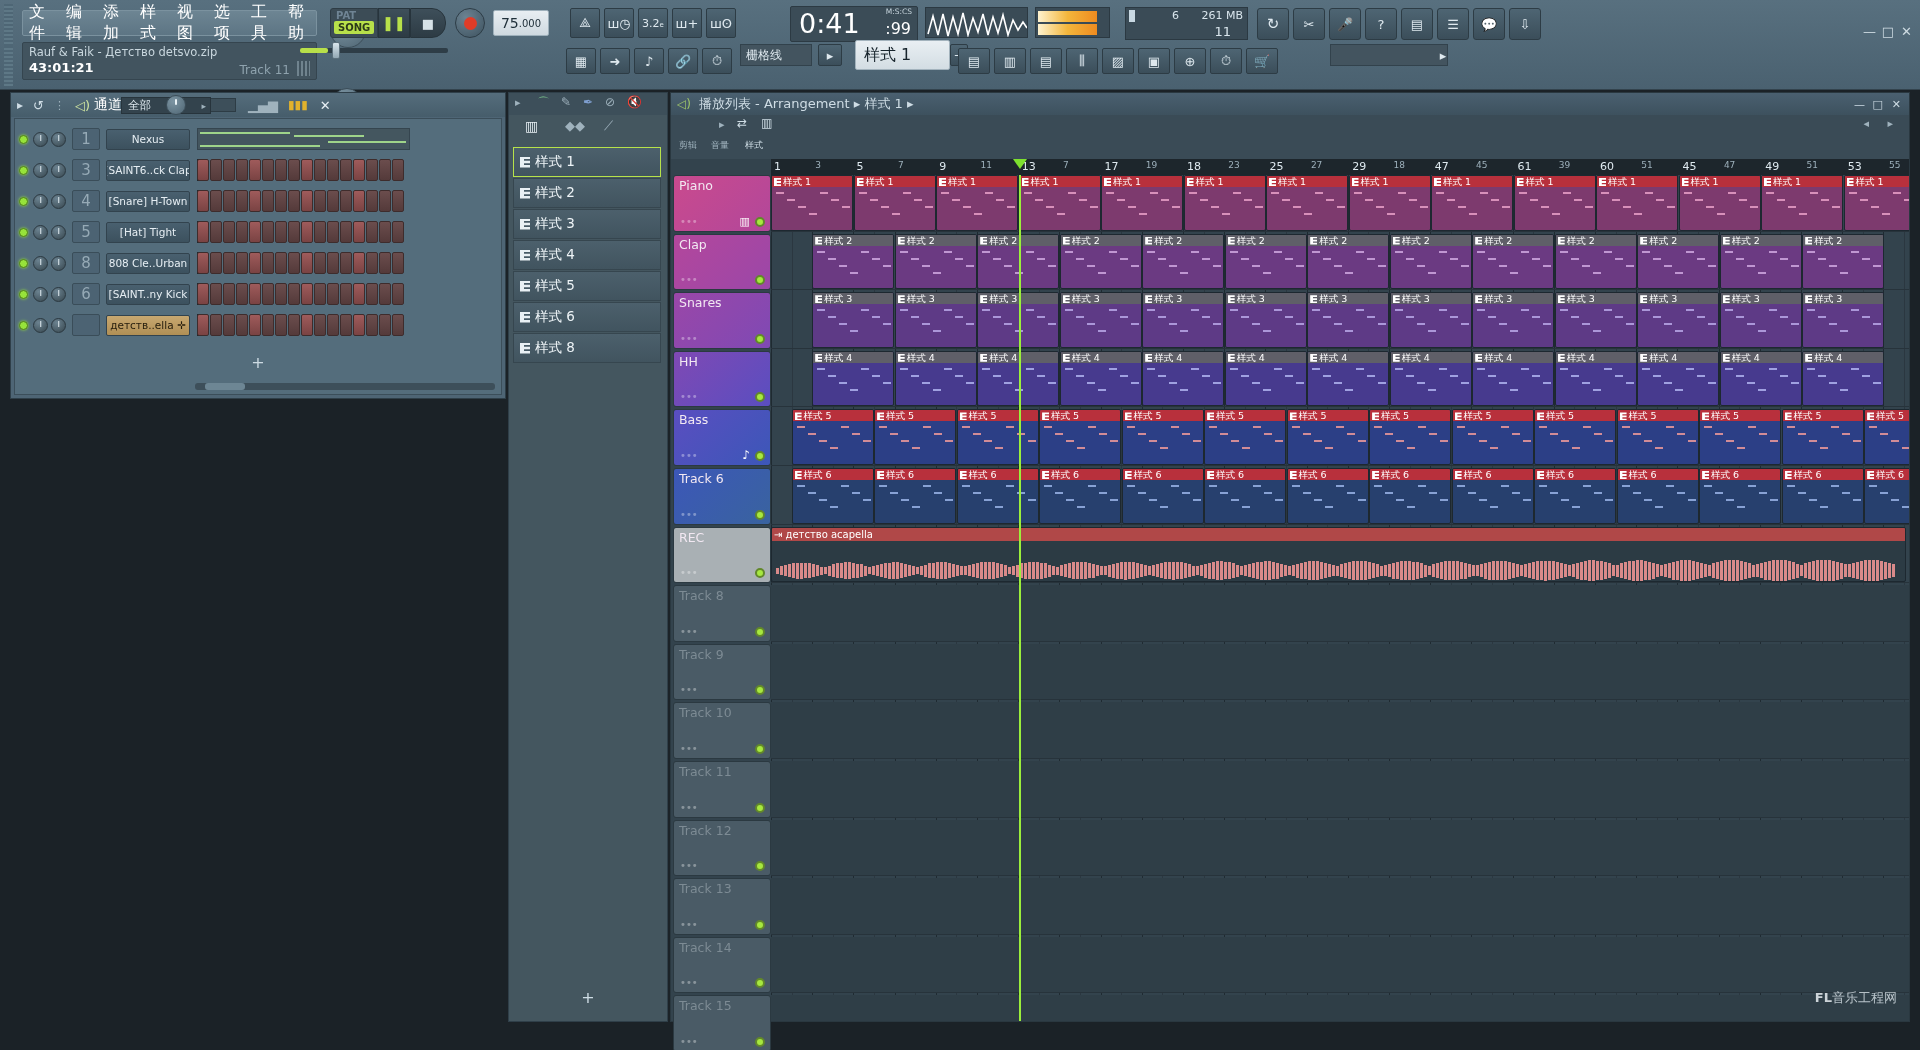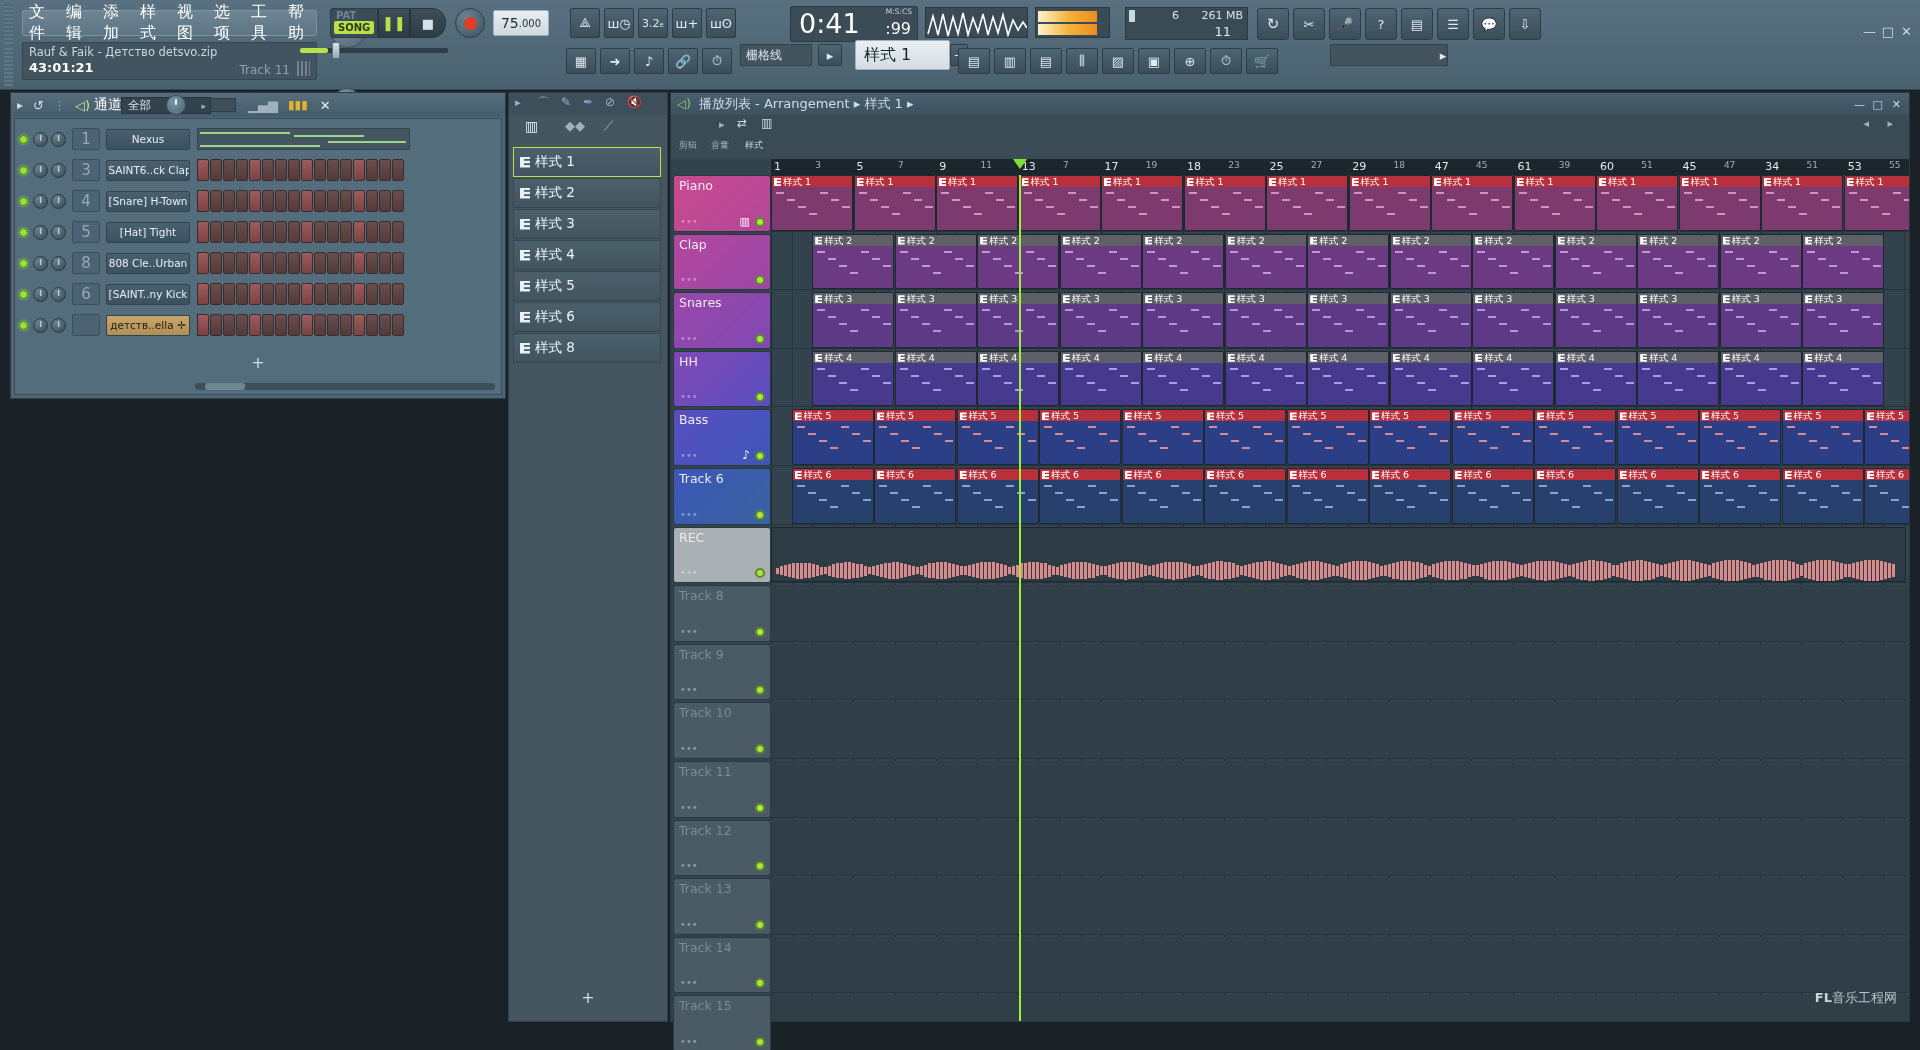--- a/index.html
+++ b/index.html
@@ -646,21 +646,21 @@
       <b style="left: 581.2px; font-size: 11px; color: rgb(223, 234, 240);">29</b>
       <b style="left: 622.5px; font-size: 9px; color: rgb(157, 176, 187);">18</b>
       <b style="left: 663.8px; font-size: 11px; color: rgb(223, 234, 240);">47</b>
       <b style="left: 705.1px; font-size: 9px; color: rgb(157, 176, 187);">45</b>
       <b style="left: 746.4px; font-size: 11px; color: rgb(223, 234, 240);">61</b>
       <b style="left: 787.7px; font-size: 9px; color: rgb(157, 176, 187);">39</b>
       <b style="left: 829px; font-size: 11px; color: rgb(223, 234, 240);">60</b>
       <b style="left: 870.3px; font-size: 9px; color: rgb(157, 176, 187);">51</b>
       <b style="left: 911.6px; font-size: 11px; color: rgb(223, 234, 240);">45</b>
       <b style="left: 952.9px; font-size: 9px; color: rgb(157, 176, 187);">47</b>
-      <b style="left: 994.2px; font-size: 11px; color: rgb(223, 234, 240);">34</b>
+      <b style="left: 994.2px; font-size: 11px; color: rgb(223, 234, 240);">49</b>
       <b style="left: 1035.5px; font-size: 9px; color: rgb(157, 176, 187);">51</b>
       <b style="left: 1076.8px; font-size: 11px; color: rgb(223, 234, 240);">53</b>
       <b style="left: 1118.1px; font-size: 9px; color: rgb(157, 176, 187);">55</b>
       <div style="position: absolute; left: 242px; top: 0px; width: 0px; height: 0px; border-left: 7px solid transparent; border-right: 7px solid transparent; border-top: 10px solid rgb(125, 224, 46);"></div>
     </div>
   <div class="grid" id="plgrid">
       <div style="position: absolute; top: 0px; bottom: 0px; width: 1px; left: 0px; background: rgb(31, 42, 49);"></div>
       <div style="position: absolute; top: 0px; bottom: 0px; width: 1px; left: 20.6px; background: rgb(43, 55, 64);"></div>
       <div style="position: absolute; top: 0px; bottom: 0px; width: 1px; left: 41.2px; background: rgb(31, 42, 49);"></div>
       <div style="position: absolute; top: 0px; bottom: 0px; width: 1px; left: 61.8px; background: rgb(43, 55, 64);"></div>
@@ -1528,20 +1528,21 @@
         <div style="position:absolute;left:70px;top:30px;width:8px;height:2px;background:#9ab4e8;opacity:.85;"></div>
       </div>
       <div class="clip" style="left: 1093.1px; top: 293px; width: 82px; height: 55.6px; background: rgb(39, 64, 110); border: 1px solid rgb(29, 40, 48);">
         <div class="hd" style="background:#b8303c"><span class="gl"></span>样式 6</div>
         <div style="position:absolute;left:4px;top:16px;width:8px;height:2px;background:#9ab4e8;opacity:.85;"></div>
         <div style="position:absolute;left:15px;top:23px;width:8px;height:2px;background:#9ab4e8;opacity:.85;"></div>
         <div style="position:absolute;left:26px;top:30px;width:8px;height:2px;background:#9ab4e8;opacity:.85;"></div>
         <div style="position:absolute;left:37px;top:37px;width:8px;height:2px;background:#9ab4e8;opacity:.85;"></div>
       </div>
       <div class="clip" style="left: 0px; top: 351.6px; width: 1135px; height: 55.6px; background: rgb(44, 59, 68); border: 1px solid rgb(29, 40, 48);">
+        <div class="hd" style="background:#b04848;height:13px;font-size:10px;padding-top:1px;">⇥ детство acapella</div>
         <div style="position:absolute;left:0;top:13px;right:0;bottom:0;">
           <div style="position:absolute;left:4px;top:27px;width:3px;height:6px;background:#d98a8a;"></div>
           <div style="position:absolute;left:8px;top:25.655628530841557px;width:3px;height:8.688742938316883px;background:#d98a8a;"></div>
           <div style="position:absolute;left:12px;top:24.407891470305863px;width:3px;height:11.184217059388274px;background:#d98a8a;"></div>
           <div style="position:absolute;left:16px;top:23.34642127100643px;width:3px;height:13.30715745798714px;background:#d98a8a;"></div>
           <div style="position:absolute;left:20px;top:22.54735382271812px;width:3px;height:14.90529235456376px;background:#d98a8a;"></div>
           <div style="position:absolute;left:24px;top:22.067811782295276px;width:3px;height:15.864376435409449px;background:#d98a8a;"></div>
           <div style="position:absolute;left:28px;top:21.941765568361667px;width:3px;height:16.11646886327667px;background:#d98a8a;"></div>
           <div style="position:absolute;left:32px;top:22.177571925676848px;width:3px;height:15.644856148646305px;background:#d98a8a;"></div>
           <div style="position:absolute;left:36px;top:22.7573684103923px;width:3px;height:14.485263179215401px;background:#d98a8a;"></div>

